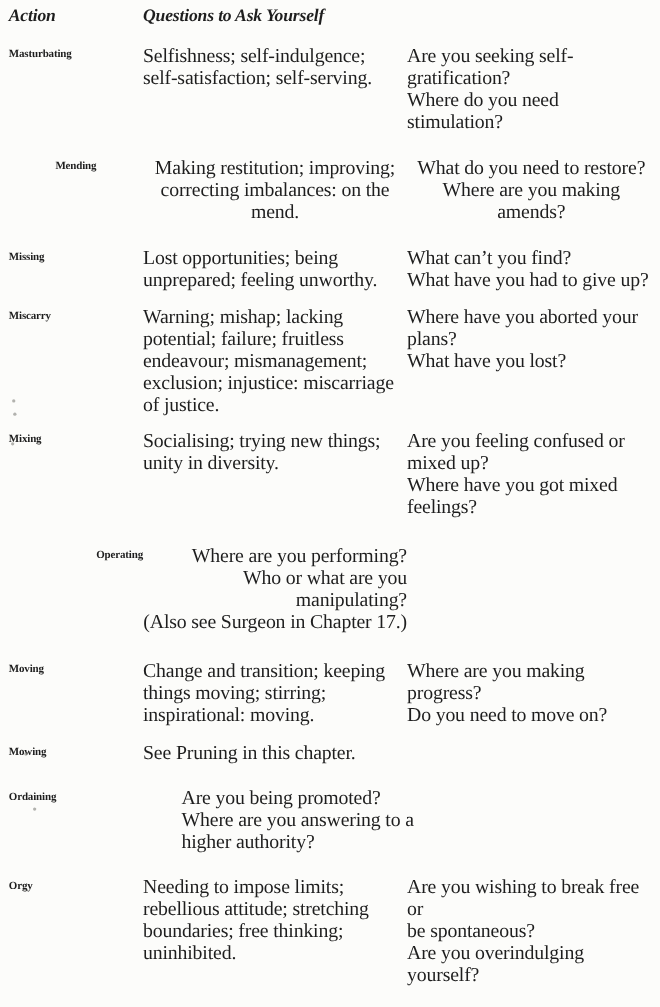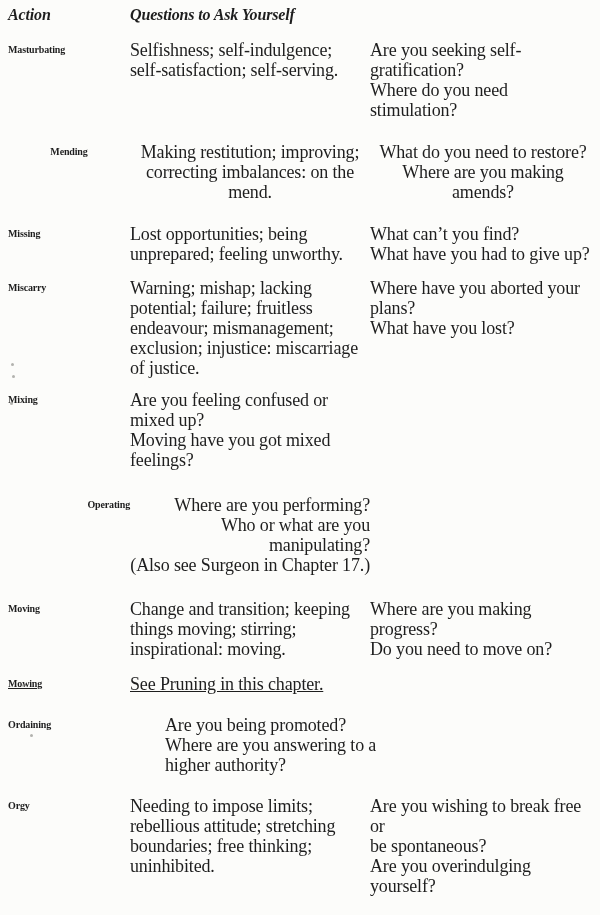--- a/index.html
+++ b/index.html
@@ -40,21 +40,21 @@
   }
   
   .r1  { margin-top: 15px; }
   .r2  { margin-top: 22px; text-align: center; }
   .r3  { margin-top: 22px; }
   .r4  { margin-top: 14px; }
   .r5  { margin-top: 22px; }
   .r6  { margin-top: 12px; }
   .r7  { margin-top: 25px; text-align: right; }
   .r8  { margin-top: 24px; }
-  .r9  { margin-top: 15px; text-decoration: underline; }
+  .r9  { margin-top: 15px; }
   .r10 { margin-top: 21px; gap: 35px; }
   .r11 { margin-top: 21px; }
   .speck {
     position: absolute;
     width: 3px;
     height: 3px;
     border-radius: 50%;
     background: #8a8a85;
     opacity: 0.65;
   }
@@ -103,23 +103,25 @@
 endeavour; mismanagement;
 exclusion; injustice: miscarriage
 of justice.</div>
     <div class="cell">Where have you aborted your
 plans?
 What have you lost?</div>
   </div>
 
   <div class="trow r6">
     <div class="cell action-cell">Mixing</div>
+    <div class="cell">Socialising; trying new things;
+unity in diversity.</div>
     <div class="cell">Are you feeling confused or
 mixed up?
-Moving have you got mixed
+Where have you got mixed
 feelings?</div>
   </div>
 
   <div class="trow r7">
     <div class="cell action-cell">Operating</div>
     <div class="cell">Where are you performing?
 Who or what are you
 manipulating?
 (Also see Surgeon in Chapter 17.)</div>
   </div>

